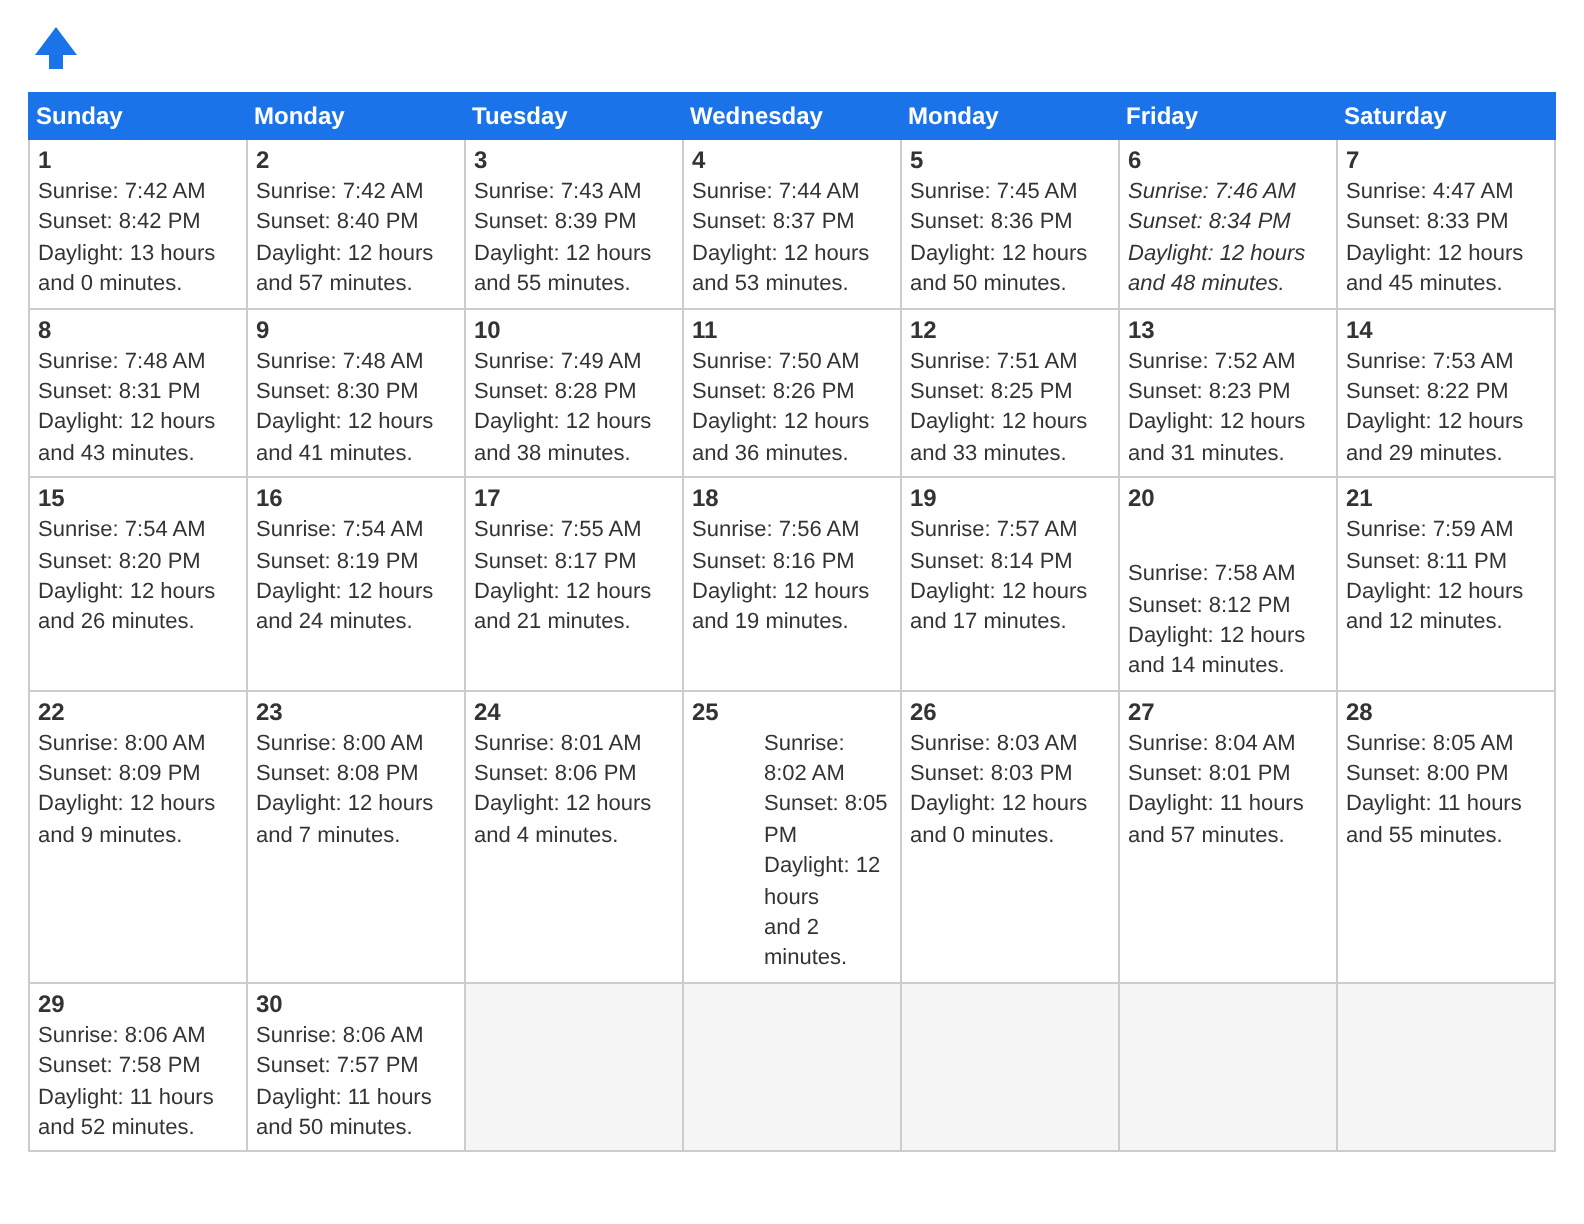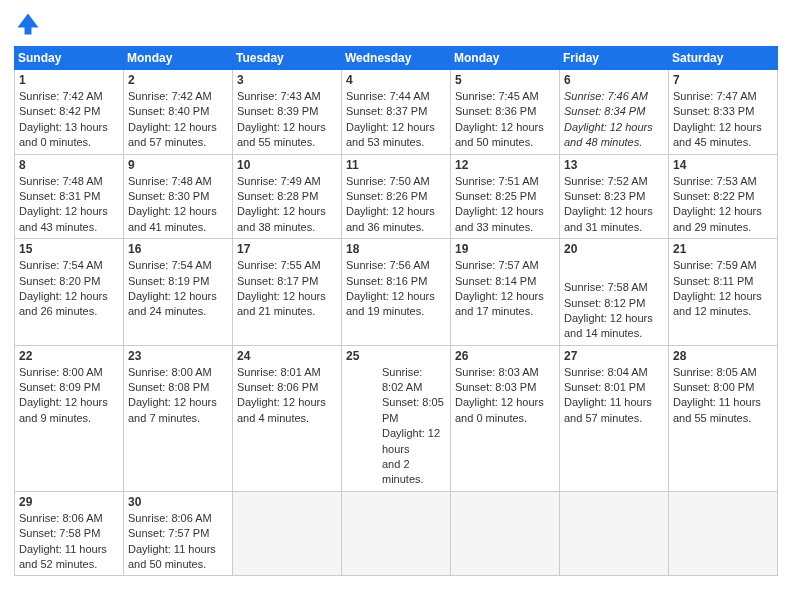--- a/index.html
+++ b/index.html
@@ -161,21 +161,21 @@
           </td>
           <td>
             <span class="day-num">6</span>
             <div class="day-info" style="white-space: pre-line; font-style: italic;">Sunrise: 7:46 AM
 Sunset: 8:34 PM
 Daylight: 12 hours
 and 48 minutes.</div>
           </td>
           <td>
             <span class="day-num">7</span>
-            <div class="day-info" style="white-space: pre-line;">Sunrise: 7:47 AM
+            <div class="day-info" style="white-space: pre-line;">Sunrise: 4:47 AM
 Sunset: 8:33 PM
 Daylight: 12 hours
 and 45 minutes.</div>
           </td>
         </tr>
         <tr>
           <td>
             <span class="day-num">8</span>
             <div class="day-info" style="white-space: pre-line;">Sunrise: 7:48 AM
 Sunset: 8:31 PM

